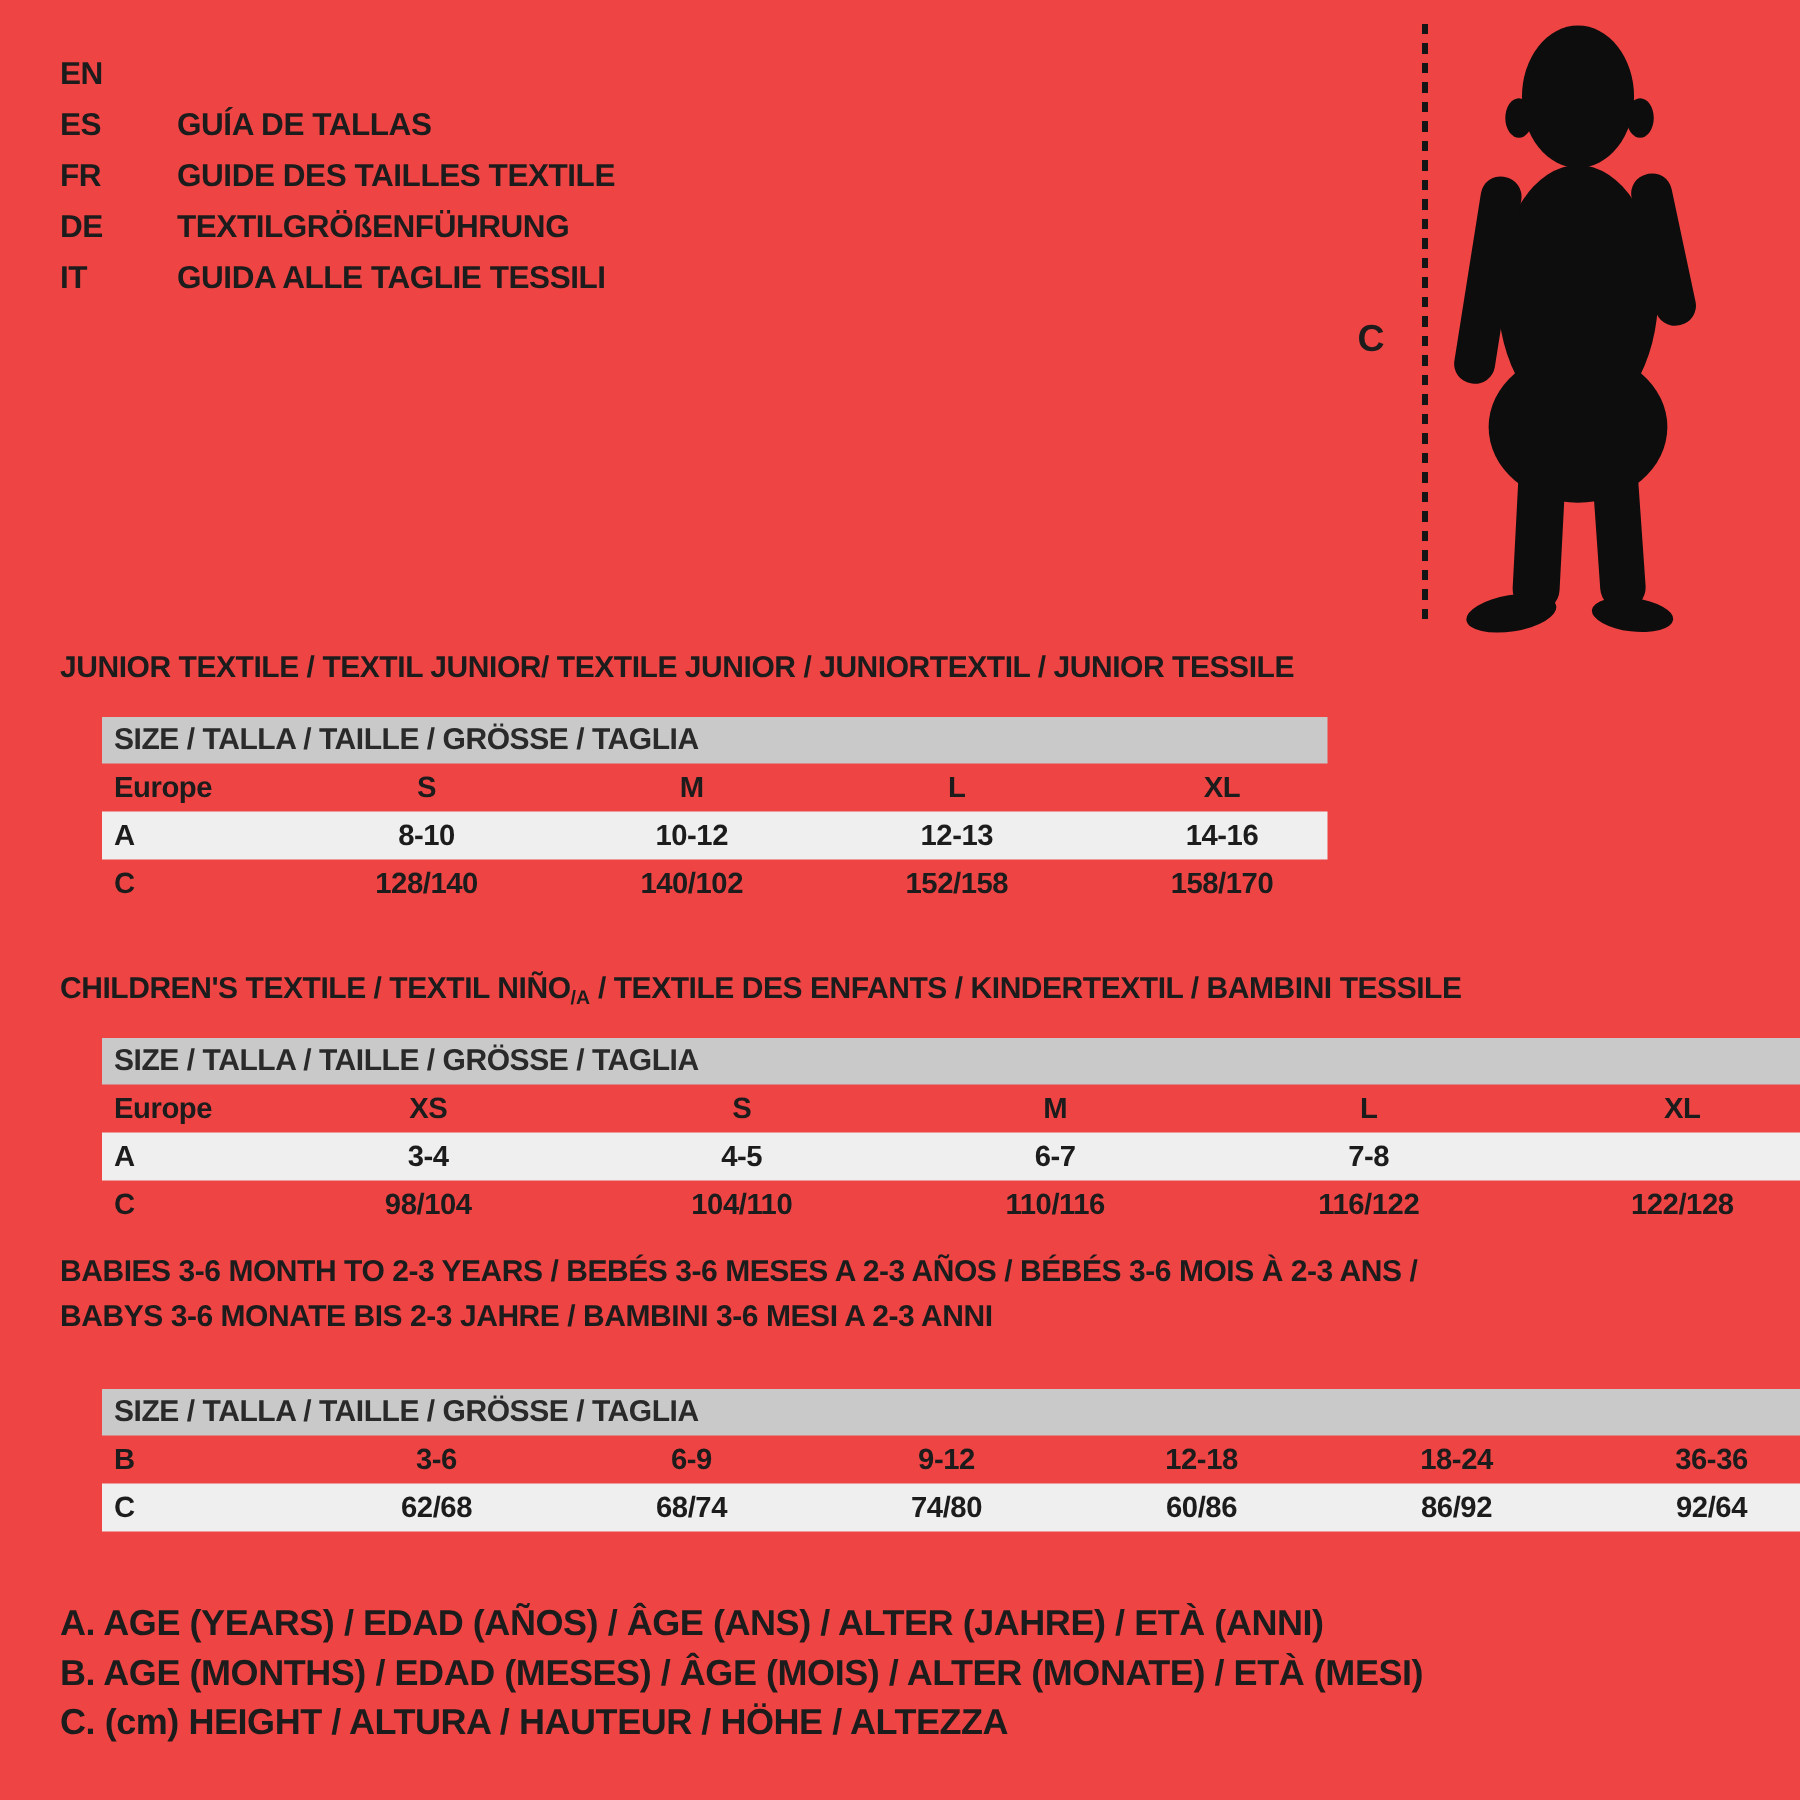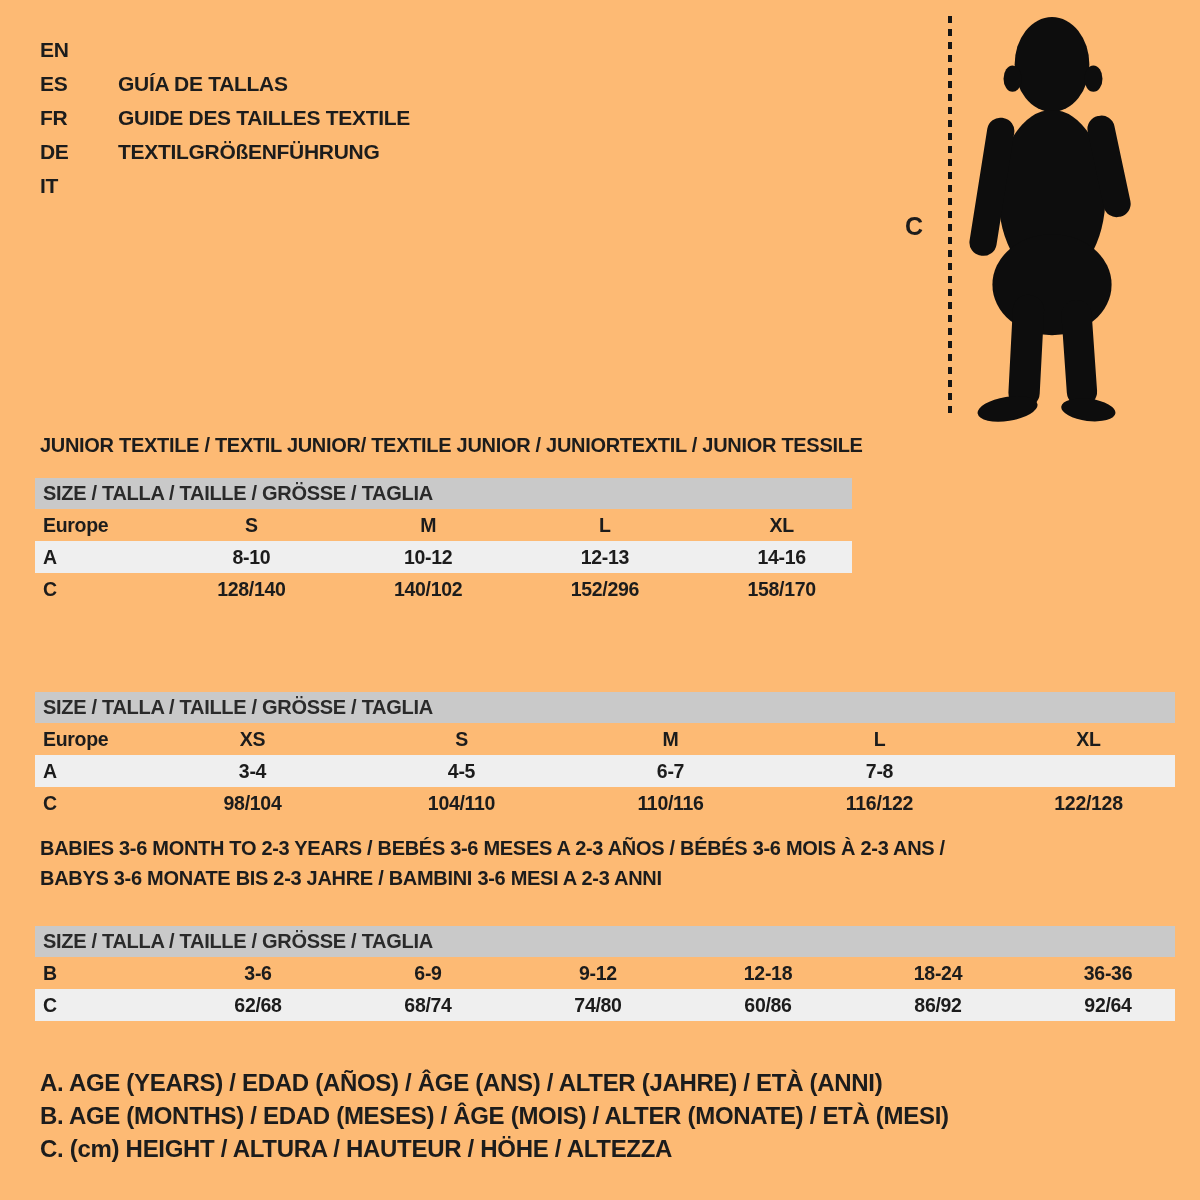--- a/index.html
+++ b/index.html
@@ -10,21 +10,21 @@
   *{margin:0;padding:0;box-sizing:border-box;}
   html,body{background:#ffffff;}
   body{
     font-family:"Liberation Sans","DejaVu Sans",sans-serif;
     font-weight:bold;
     color:var(--ink);
   }
   .canvas{
     position:relative;
     width:1200px;height:1200px;
-    background:#fdba74;
+    background:#ef4444;
     overflow:hidden;
     letter-spacing:-0.3px;
   }
   
   .lang-block{position:absolute;left:40px;top:33px;}
   .lang-row{display:flex;line-height:34px;font-size:21px;}
   .lang-code{width:78px;flex:0 0 78px;}
   
   .dash-line{
     position:absolute;left:948px;top:16px;width:4px;height:400px;
@@ -32,21 +32,21 @@
   }
   .c-label{position:absolute;left:905px;top:212px;font-size:25px;}
   .figure-svg{position:absolute;left:963px;top:14px;width:178px;height:408px;}
   
   .section-title{position:absolute;font-size:20px;line-height:30px;white-space:nowrap;}
   .section-title .sub{font-size:13px;vertical-align:-4px;letter-spacing:0;}
   #title-babies{white-space:normal;width:945px;}
   #title-junior{left:40px;top:430px;}
   #title-children{left:40px;top:644px;}
   #title-babies{left:40px;top:833px;}
-  .tbl{position:absolute;}
+  .tbl{position:absolute;margin-left:33px;}
   #tbl-0{left:35px;top:478px;width:817px;}
   #tbl-1{left:35px;top:692px;width:1140px;}
   #tbl-2{left:35px;top:926px;width:1140px;}
   .thead{
     height:31px;line-height:31px;background:var(--header-bg);
     padding-left:8px;font-size:20px;color:#2a2a2a;
   }
   .trow{display:grid;height:32px;line-height:32px;font-size:19.5px;gap:36px;}
   .trow.shaded{background:var(--row-alt-bg);}
   #tbl-0 .trow{grid-template-columns:110px repeat(4,1fr);}
@@ -74,20 +74,21 @@
       <div class="lang-row">
         <span class="lang-code">FR</span>
         <span class="lang-label">GUIDE DES TAILLES TEXTILE</span>
       </div>
       <div class="lang-row">
         <span class="lang-code">DE</span>
         <span class="lang-label">TEXTILGRÖßENFÜHRUNG</span>
       </div>
       <div class="lang-row">
         <span class="lang-code">IT</span>
+        <span class="lang-label">GUIDA ALLE TAGLIE TESSILI</span>
       </div>
     </div>
 
   <div class="dash-line"></div>
   <div class="c-label">C</div>
   <svg class="figure-svg" viewBox="0 0 176 404" aria-hidden="true">
     <g fill="#0d0d0d">
       <ellipse cx="88" cy="50" rx="37" ry="47"></ellipse>
       <ellipse cx="49" cy="64" rx="9" ry="13"></ellipse>
       <ellipse cx="129" cy="64" rx="9" ry="13"></ellipse>
@@ -96,20 +97,21 @@
       <rect x="131" y="100" width="27" height="102" rx="13" transform="rotate(-12 144 151)"></rect>
       <ellipse cx="88" cy="268" rx="59" ry="50"></ellipse>
       <rect x="47" y="278" width="31" height="112" rx="15" transform="rotate(3 62 334)"></rect>
       <rect x="100" y="283" width="30" height="106" rx="15" transform="rotate(-4 115 336)"></rect>
       <ellipse cx="44" cy="391" rx="30" ry="12" transform="rotate(-9 44 391)"></ellipse>
       <ellipse cx="124" cy="392" rx="27" ry="11" transform="rotate(7 124 392)"></ellipse>
     </g>
   </svg>
 
   <div class="section-title" id="title-junior"><span>JUNIOR TEXTILE / TEXTIL JUNIOR/ TEXTILE JUNIOR / JUNIORTEXTIL / JUNIOR TESSILE</span></div>
+  <div class="section-title" id="title-children"><span>CHILDREN'S TEXTILE / TEXTIL NIÑO</span><span class="sub">/A</span><span> / TEXTILE DES ENFANTS / KINDERTEXTIL / BAMBINI TESSILE</span></div>
   <div class="section-title" id="title-babies"><span>BABIES 3-6 MONTH TO 2-3 YEARS / BEBÉS 3-6 MESES A 2-3 AÑOS / BÉBÉS 3-6 MOIS À 2-3 ANS / BABYS 3-6 MONATE BIS 2-3 JAHRE / BAMBINI 3-6 MESI A 2-3 ANNI</span></div>
 
   <div class="tbl" id="tbl-0">
       <div class="thead">SIZE / TALLA / TAILLE / GRÖSSE / TAGLIA</div>
       <div class="trow">
         <div class="tcell-label">Europe</div>
         <div class="tcell">S</div>
         <div class="tcell">M</div>
         <div class="tcell">L</div>
         <div class="tcell">XL</div>
@@ -118,21 +120,21 @@
         <div class="tcell-label">A</div>
         <div class="tcell">8-10</div>
         <div class="tcell">10-12</div>
         <div class="tcell">12-13</div>
         <div class="tcell">14-16</div>
       </div>
       <div class="trow">
         <div class="tcell-label">C</div>
         <div class="tcell">128/140</div>
         <div class="tcell">140/102</div>
-        <div class="tcell">152/296</div>
+        <div class="tcell">152/158</div>
         <div class="tcell">158/170</div>
       </div>
     </div>
   <div class="tbl" id="tbl-1">
       <div class="thead">SIZE / TALLA / TAILLE / GRÖSSE / TAGLIA</div>
       <div class="trow">
         <div class="tcell-label">Europe</div>
         <div class="tcell">XS</div>
         <div class="tcell">S</div>
         <div class="tcell">M</div>

